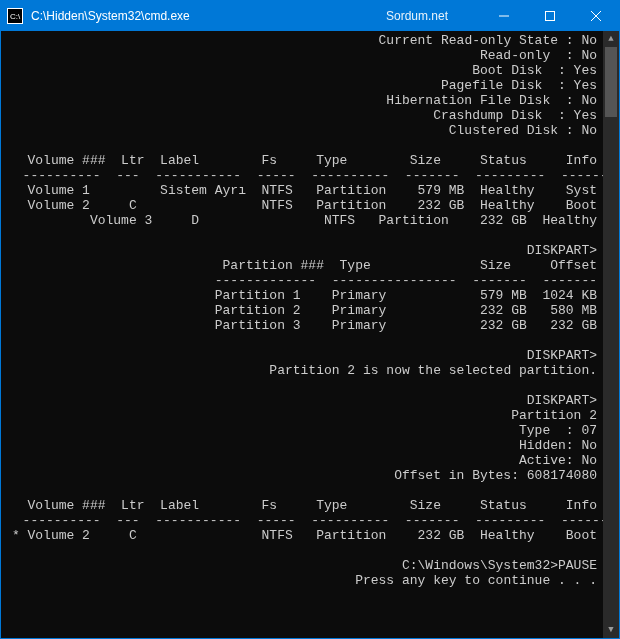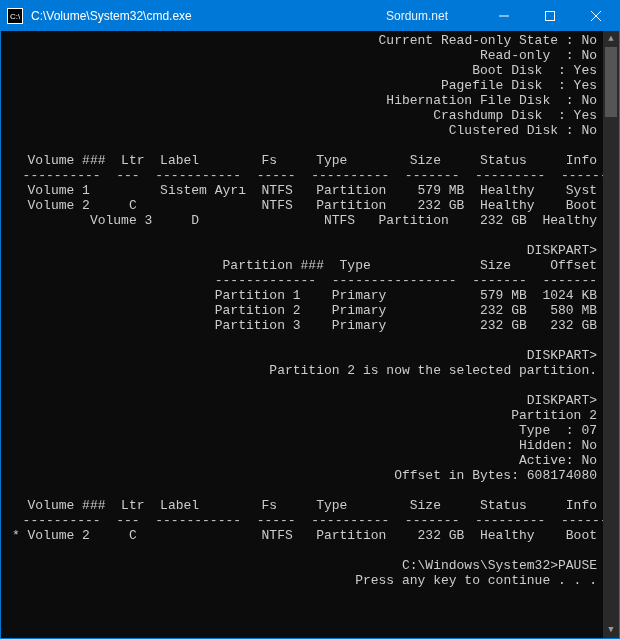--- a/index.html
+++ b/index.html
@@ -104,21 +104,21 @@
       background: #555;
     }
   </style>
 </head>
 <body>
 
 <div class="window">
 
   <div class="titlebar">
     <div class="titlebar-icon">C:\</div>
-    <div class="titlebar-title">C:\Volume\System32\cmd.exe</div>
+    <div class="titlebar-title">C:\Hidden\System32\cmd.exe</div>
     <div class="titlebar-spacer"></div>
     <div class="titlebar-watermark">Sordum.net</div>
     <div class="win-btn">
       <svg viewBox="0 0 10 10">
           <line x1="0" y1="5" x2="10" y2="5" stroke="white" stroke-width="1"></line>
         </svg>
     </div>
     <div class="win-btn">
       <svg viewBox="0 0 10 10">
           <rect x="0.5" y="0.5" width="9" height="9" fill="none" stroke="white" stroke-width="1"></rect>

